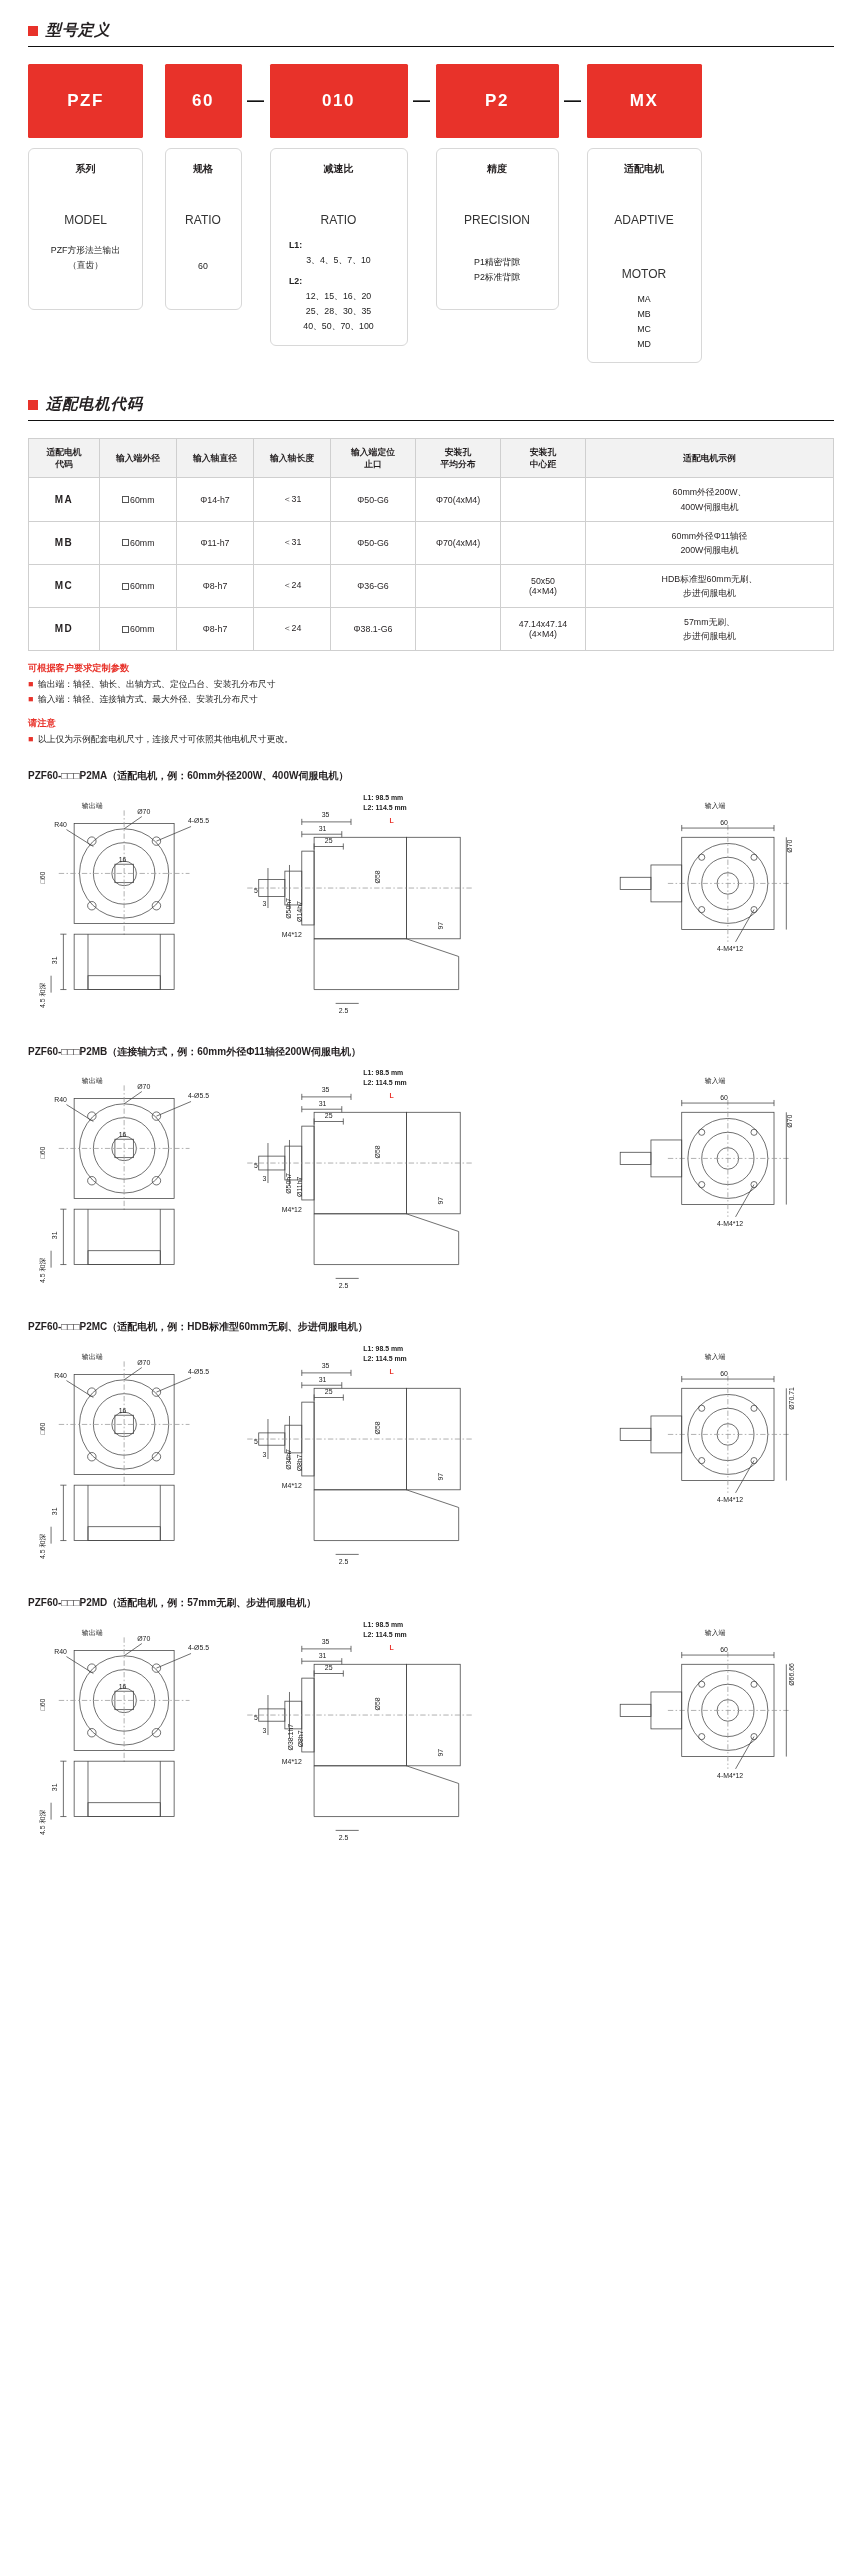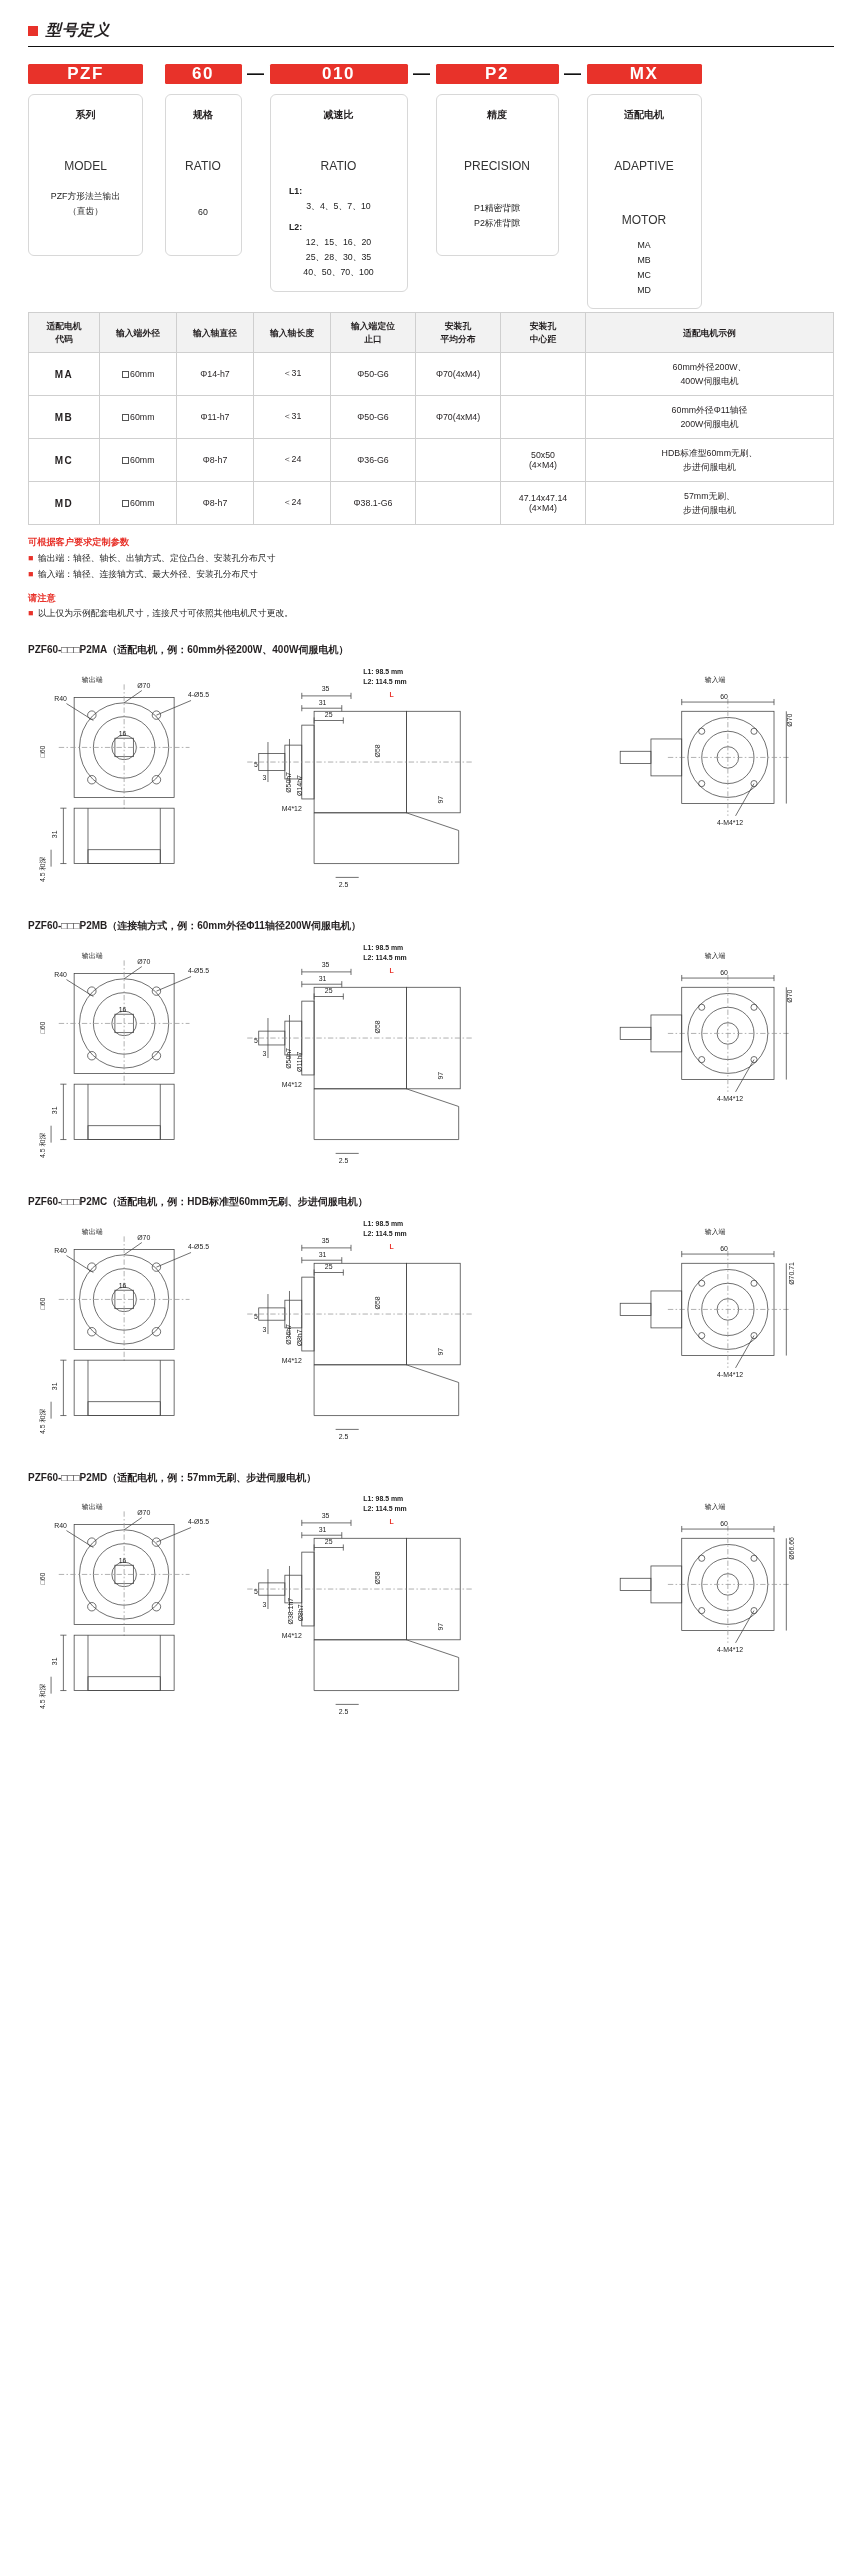--- a/index.html
+++ b/index.html
@@ -22,21 +22,21 @@
   .sec-head .sq {
     width:10px; height:10px; background:#e8322a; display:inline-block;
   }
   .sec-head .txt { font-size:15.4px; font-weight:bold; letter-spacing:0.8px;font-style:italic; }
 
   
   .code-row { display:flex; align-items:center; gap:0; margin-bottom:0; }
   .code-box {
     background:#e8322a; color:#fff; text-align:center;
     font-size:17px; font-weight:bold; letter-spacing:1.5px;
-    padding:0 0; border-radius:1.5px;
+    padding:27px 0; border-radius:1.5px;
   }
   .cb1 { width:115px; }
   .cb2 { width:77px; }
   .cb3 { width:138px; }
   .cb4 { width:123px; }
   .cb5 { width:115px; }
   .dash { width:28px; text-align:center; font-size:17px; color:#111; font-weight:bold; }
   .gap { width:21.5px; }
 
   .desc-row { display:flex; align-items:flex-start; margin-top:10.8px; }
@@ -136,20 +136,24 @@
       <div class="desc-title">适配电机</div>
       <div class="desc-sub" style="margin-bottom:0">ADAPTIVE</div>
       <div class="desc-sub">MOTOR</div>
       <div class="desc-body mt8">MA</div>
       <div class="desc-body">MB</div>
       <div class="desc-body">MC</div>
       <div class="desc-body">MD</div>
     </div>
   </div>
 
+  <div class="sec-head" style="margin-top:31px">
+    <span class="sq"></span>
+    <span class="txt">适配电机代码</span>
+  </div>
 
   <table class="motor">
     <thead>
       <tr>
         <th style="width:71px">适配电机<br>代码</th>
         <th style="width:77px">输入端外径</th>
         <th style="width:77px">输入轴直径</th>
         <th style="width:77px">输入轴长度</th>
         <th style="width:85px">输入端定位<br>止口</th>
         <th style="width:85px">安装孔<br>平均分布</th>

